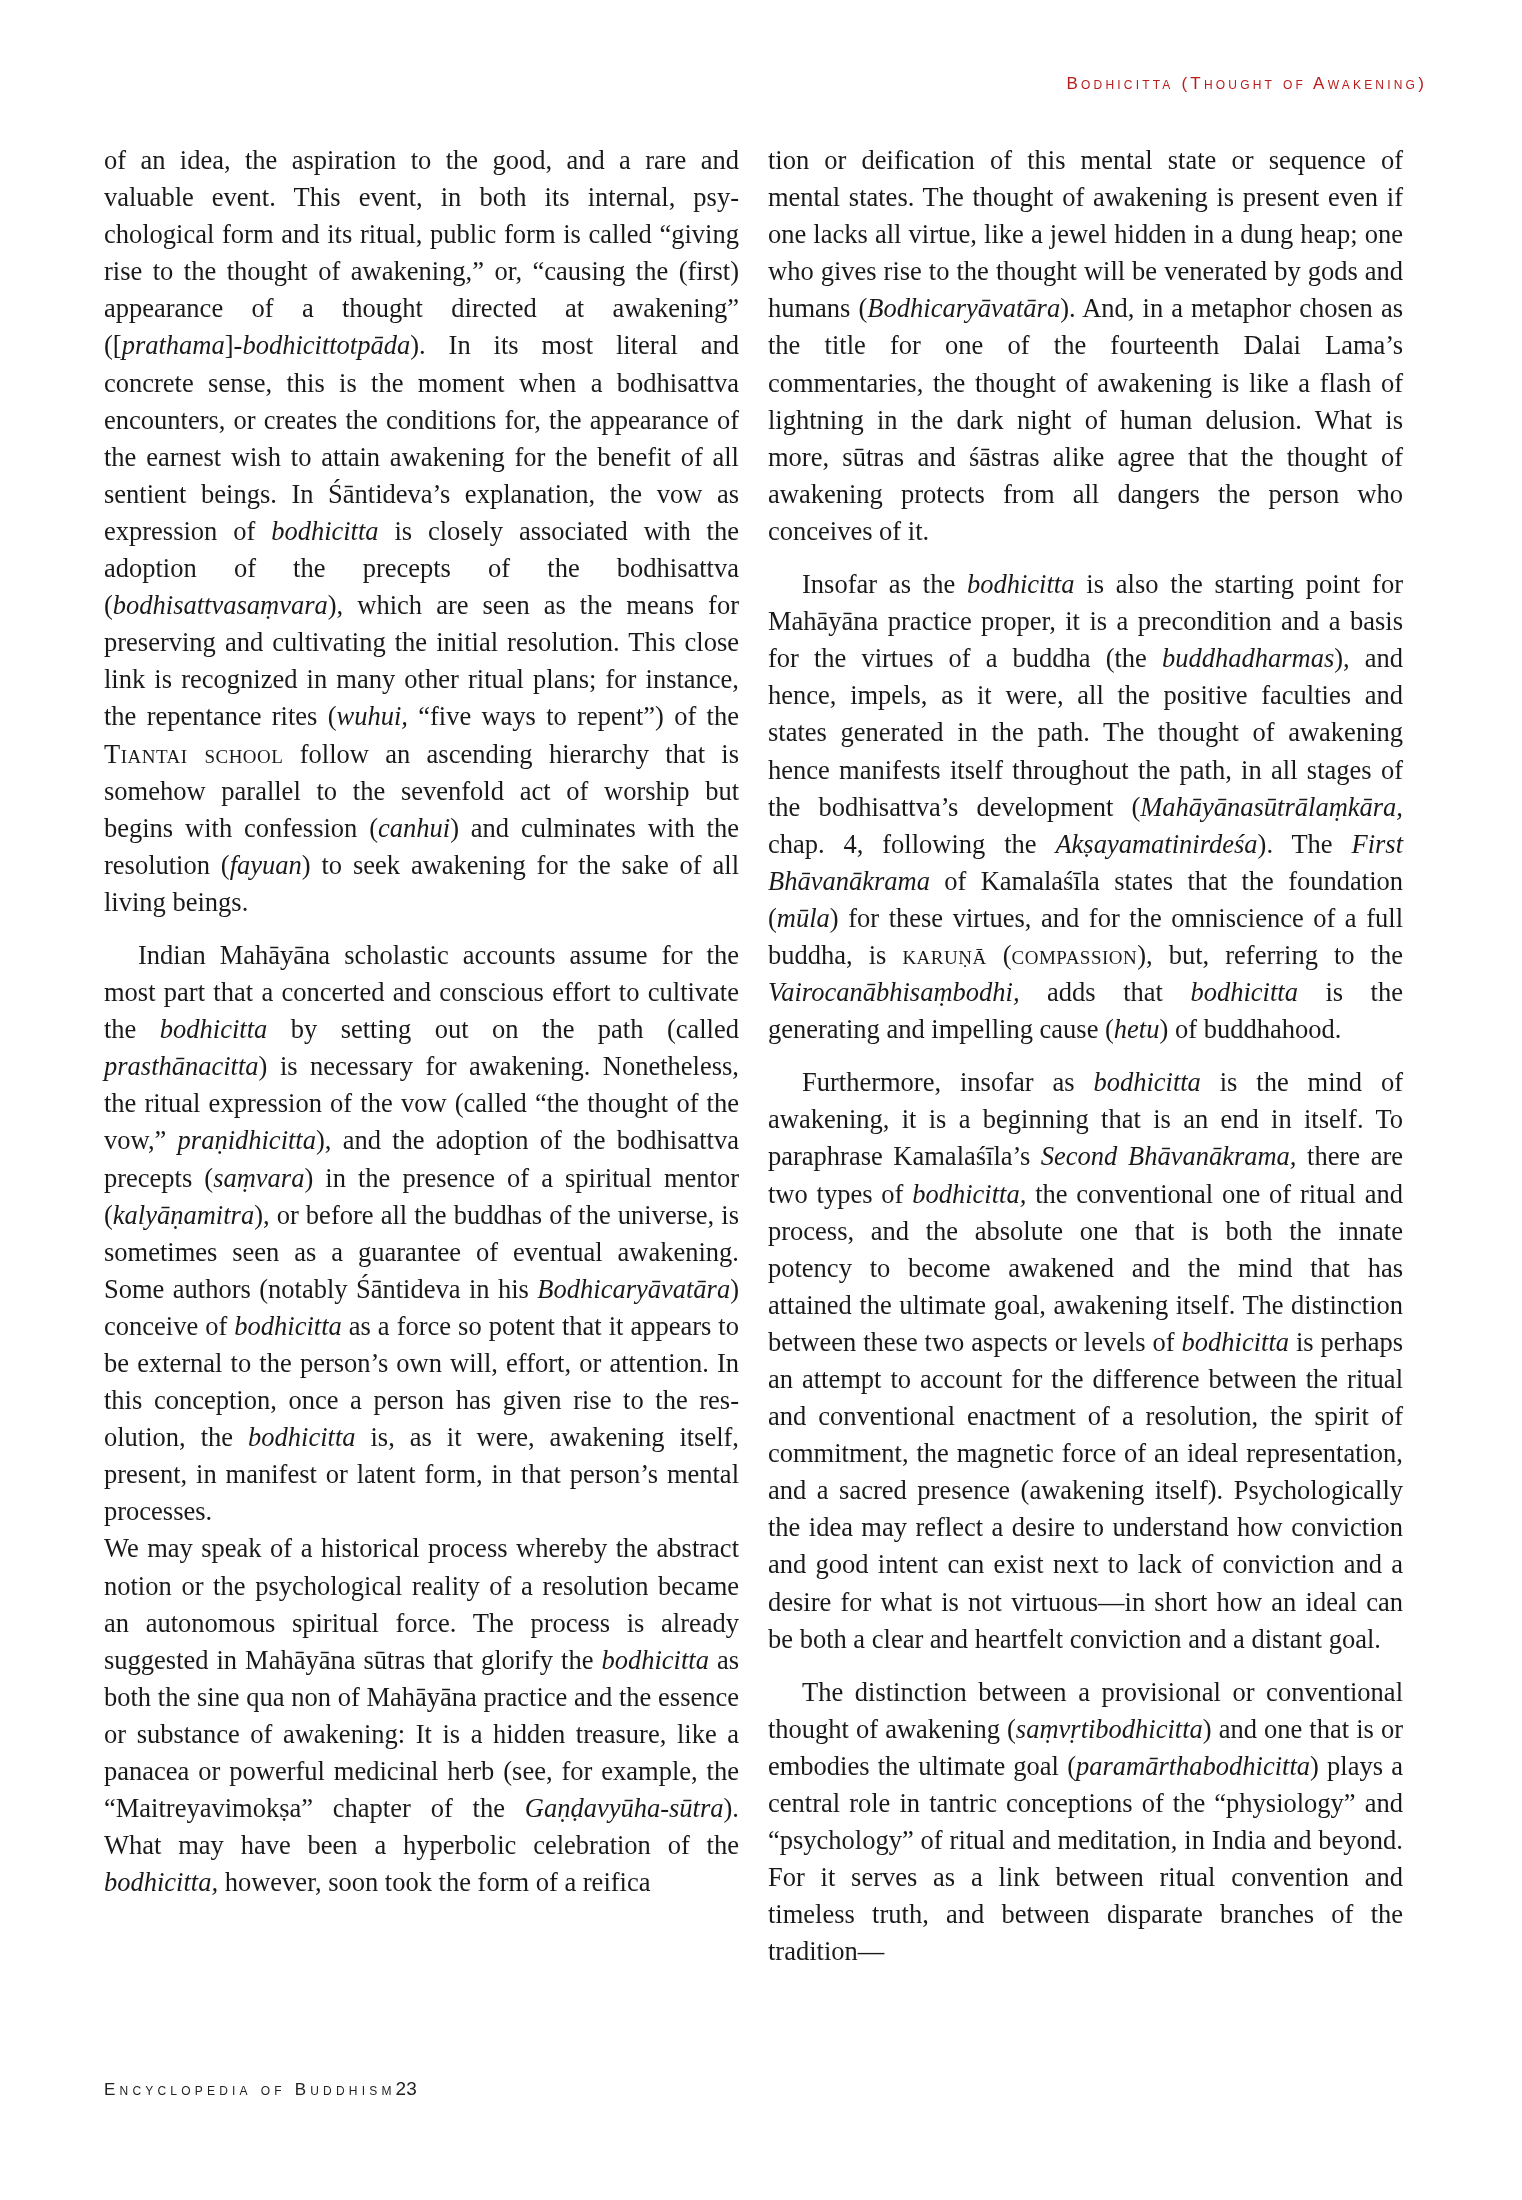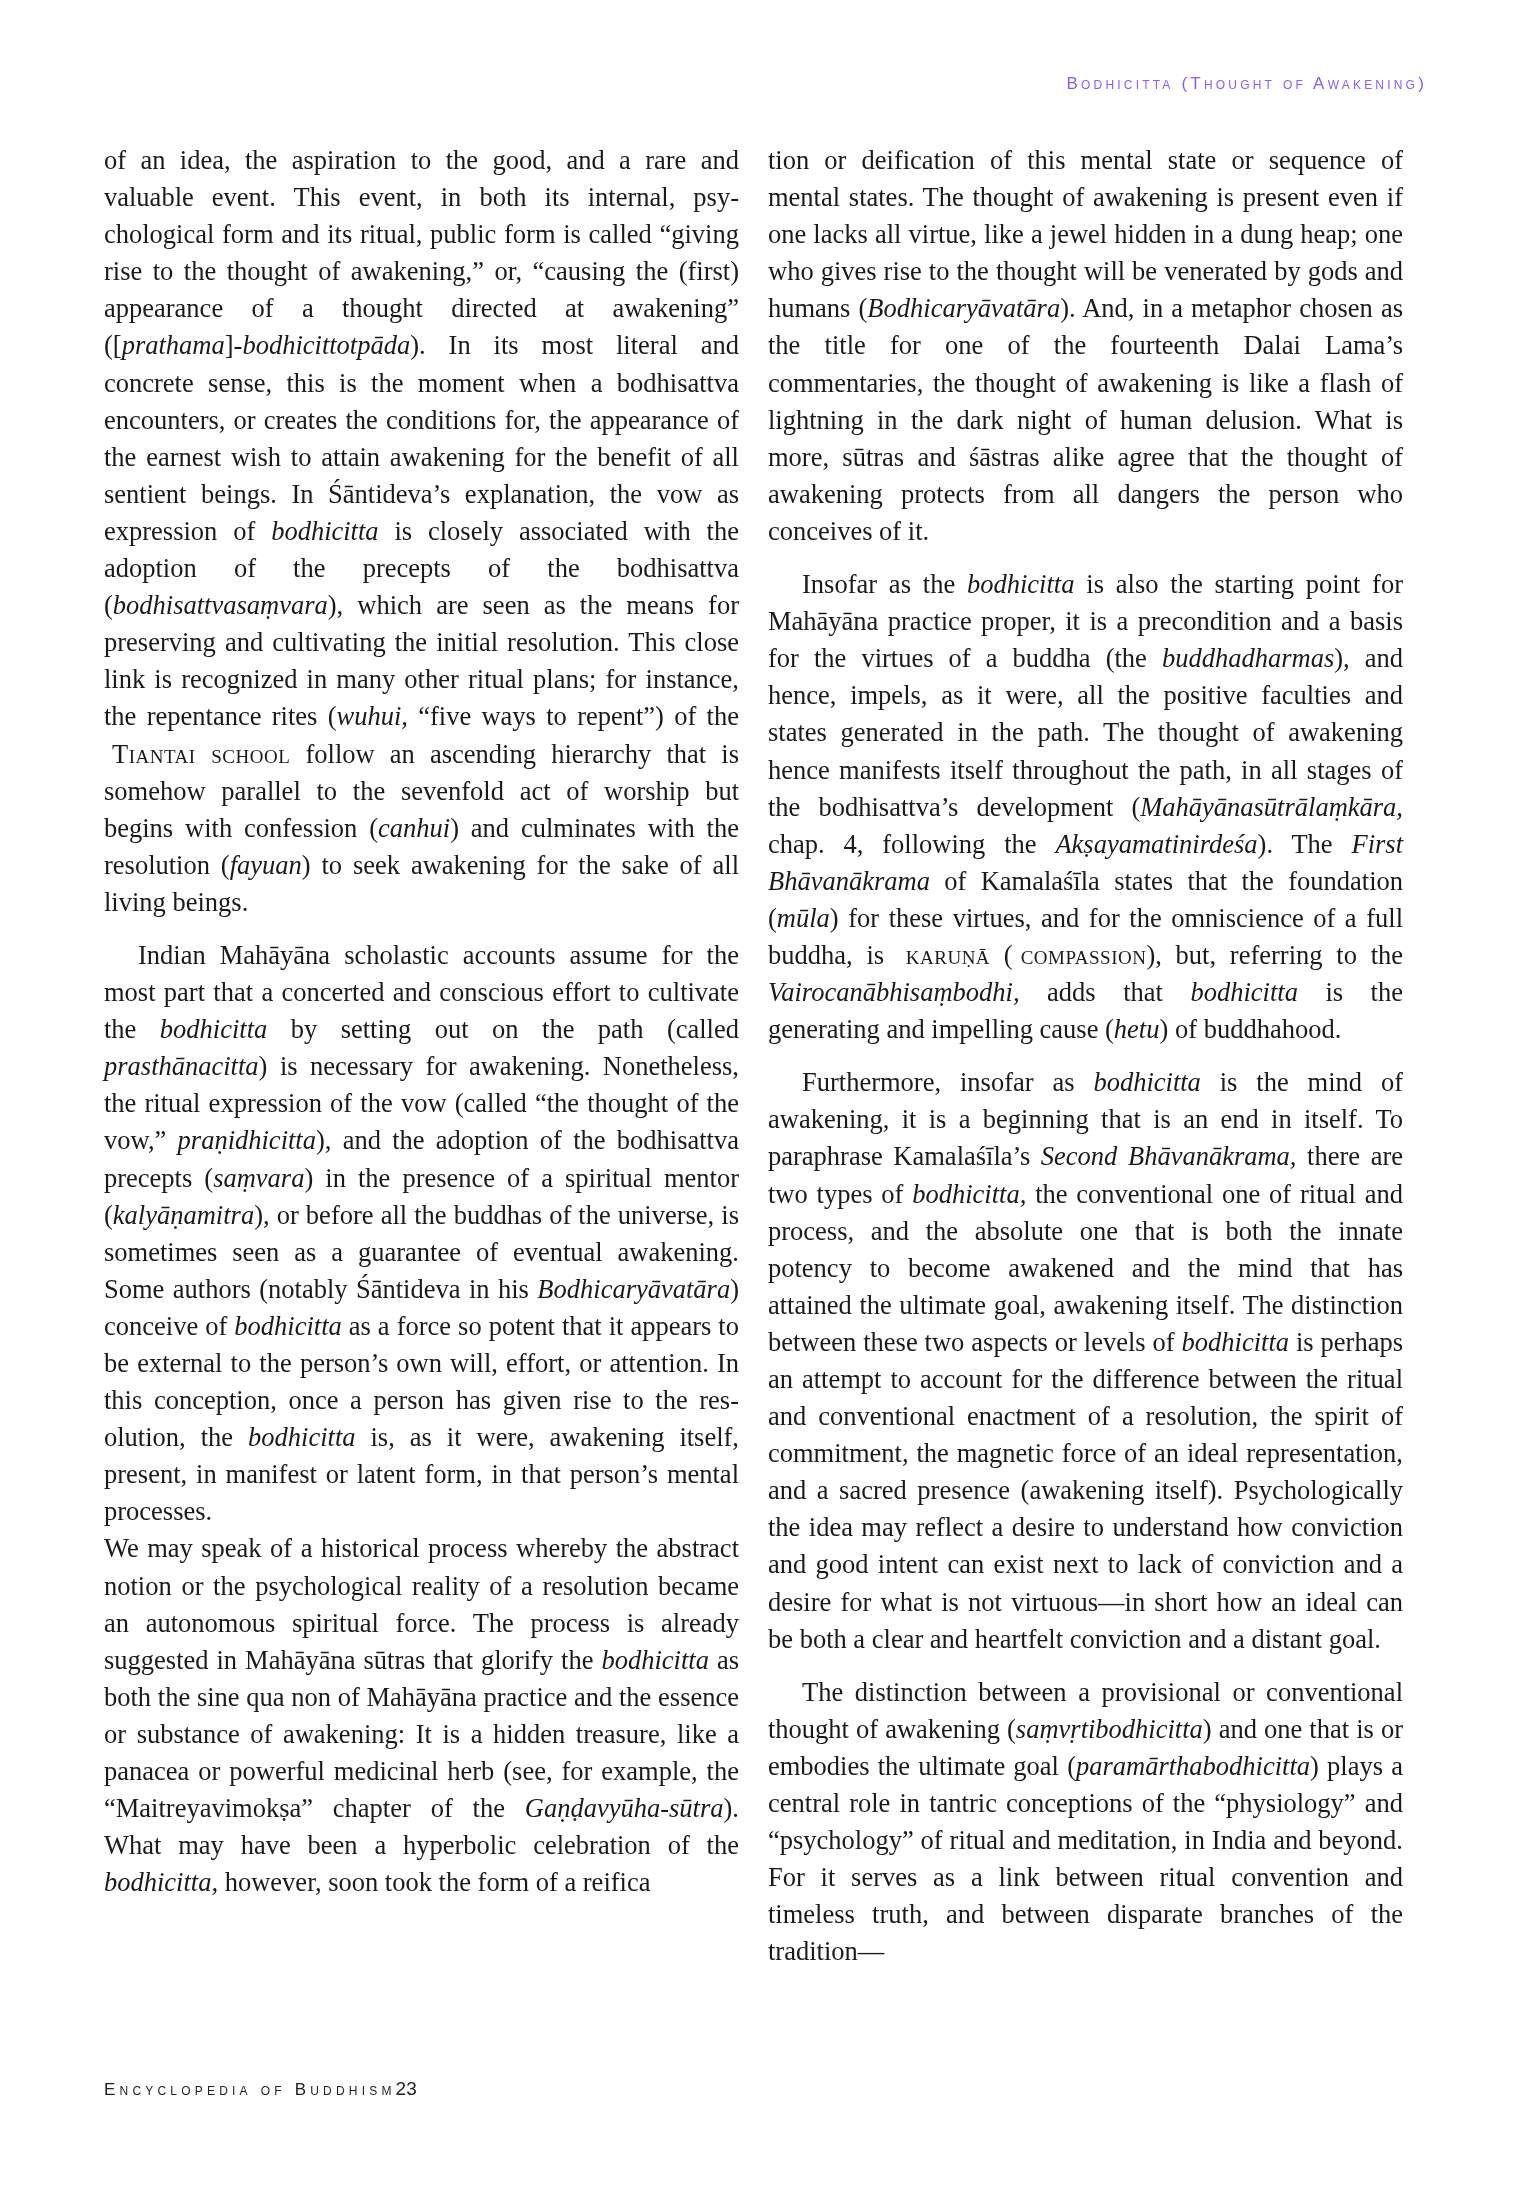--- a/index.html
+++ b/index.html
@@ -1,32 +1,32 @@
 <!DOCTYPE html>
 <html><head>
 <meta charset="utf-8">
 <style>
   html, body { margin: 0; padding: 0; background: #ffffff; }
   body { width: 1522px; height: 2200px; position: relative; overflow: hidden; color: #1a1a1a; }
   .running-head {
     position: absolute; top: 74px; right: 95px;
     font-family: "Liberation Sans", sans-serif; font-size: 17px; letter-spacing: 3.2px;
-    font-variant: small-caps; color: #8b5cf6;
+    font-variant: small-caps; color: #b91c1c;
   }
   .column {
     position: absolute; top: 142px; width: 635px;
     font-family: "Liberation Serif", serif; font-size: 26.5px; line-height: 37.1px;
     text-align: justify; hyphens: manual;
   }
   .col-left { left: 104px; }
   .col-right { left: 768px; }
   .para { margin: 0; }
   .para.indent { text-indent: 34px; }
   .para + .para { margin-top: 16px; }
-  .sc { font-variant: small-caps; letter-spacing: 0.5px; margin-left: 8px; }
+  .sc { font-variant: small-caps; letter-spacing: 0.5px; }
   .section-heading {
     font-family: "DejaVu Sans", sans-serif; font-weight: bold; font-size: 23.5px;
     line-height: 30px; margin: 46px 0 6px 0; text-align: left; letter-spacing: -0.3px;
   }
   .footer {
     position: absolute; top: 2078px; left: 104px; right: 95px;
     font-family: "Liberation Sans", sans-serif; font-size: 17px; color: #222;
     display: flex; align-items: baseline;
   }
   .footer-title { letter-spacing: 4.2px; font-variant: small-caps; }

